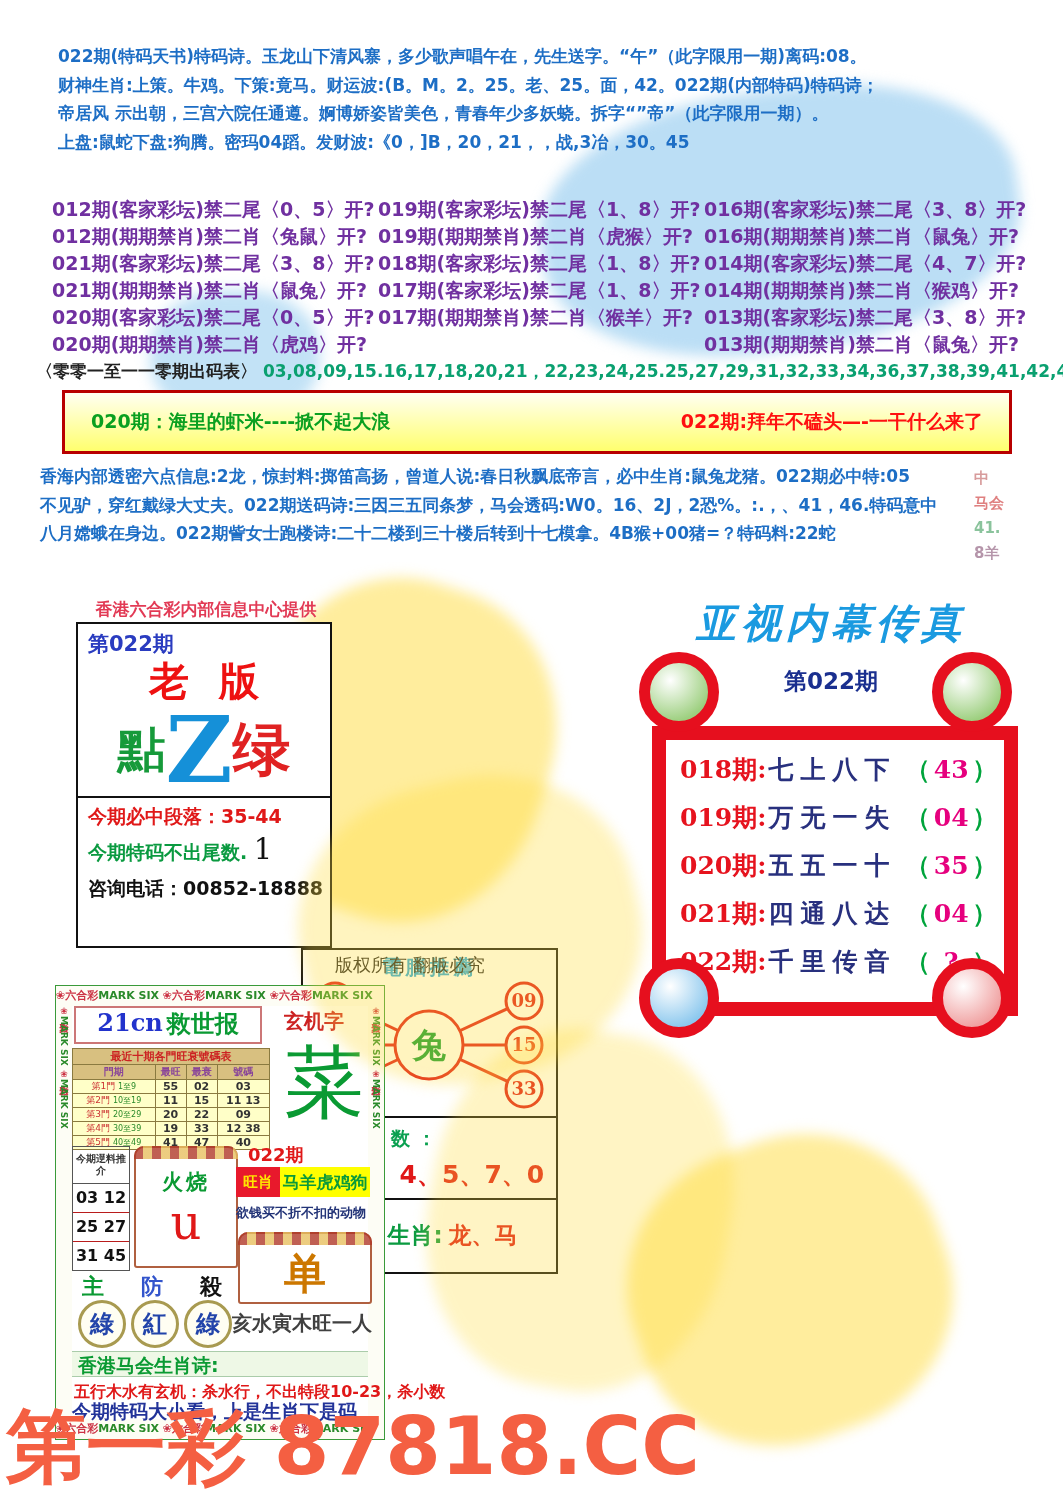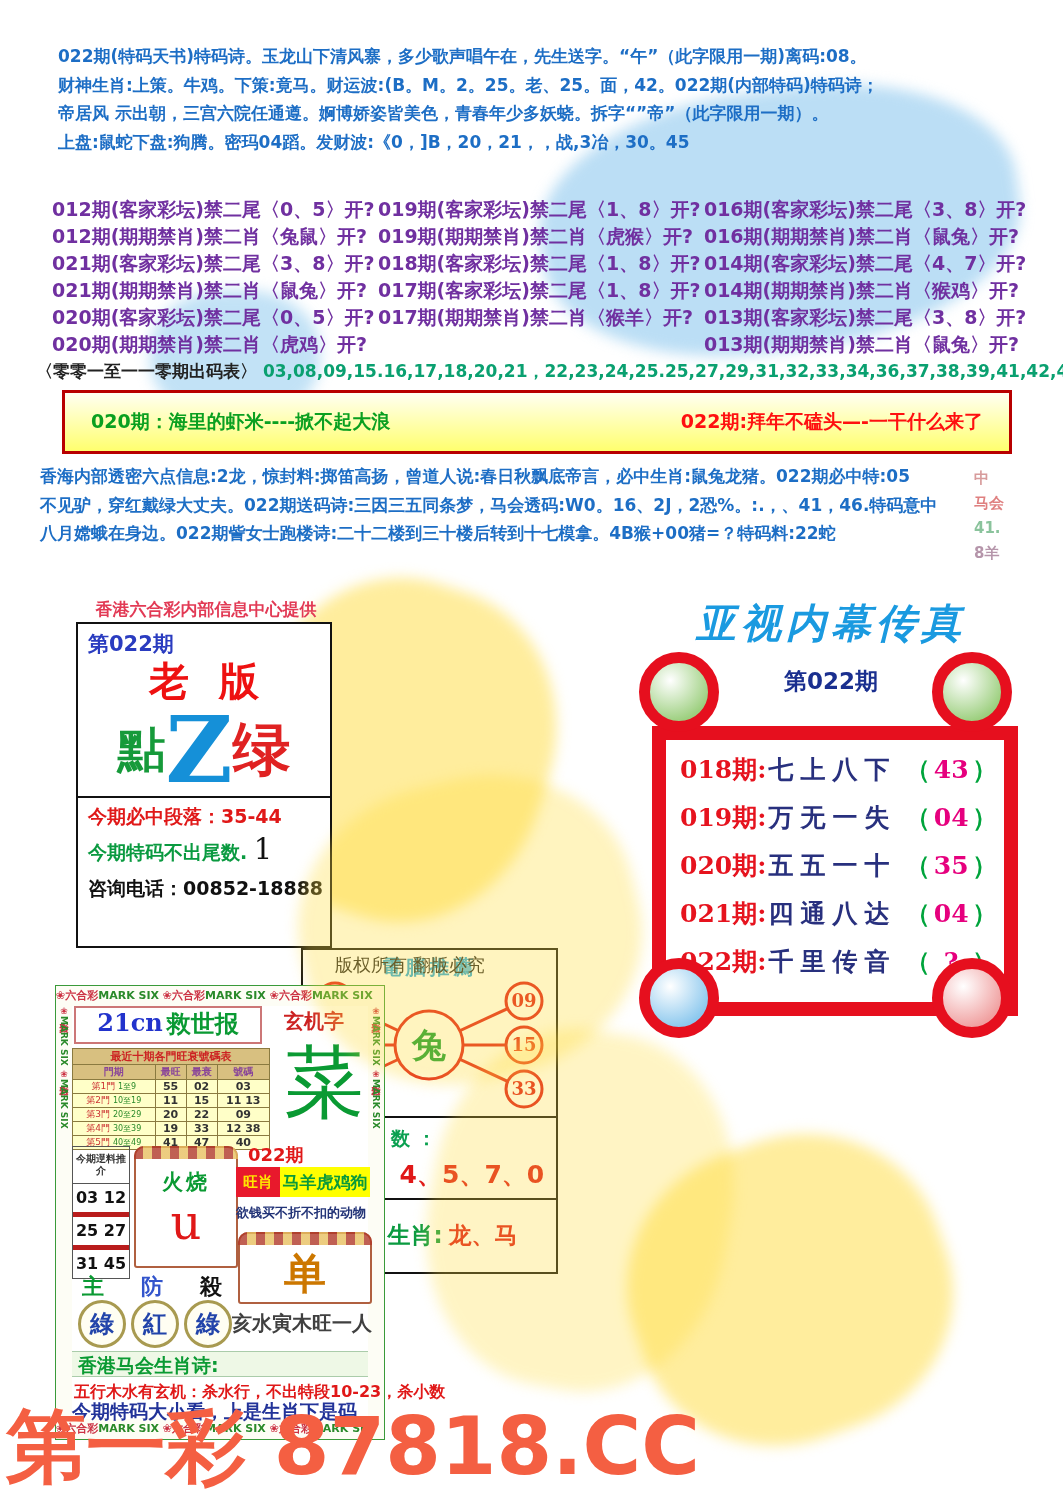--- a/index.html
+++ b/index.html
@@ -86,21 +86,21 @@
   .sv-table{position:absolute;left:0;top:42px;width:198px;border-collapse:collapse;}
   .sv-table td,.sv-table th{border:1px solid #8a7a40;padding:0;}
   .sv-tt{background:#d8c080;color:#cc2222;font-size:11px;font-weight:700;text-align:center;height:15px;}
   .sv-th{background:#d8c080;color:#884499;font-size:10px;text-align:center;height:12px;font-weight:700;}
   .sv-td{background:#ffffc8;font-size:11px;font-weight:700;color:#333;text-align:center;height:13px;}
   .sv-gate{background:#ffffc8;font-size:9px;color:#cc3333;text-align:center;white-space:nowrap;}
   .sv-gate .rg{color:#2a8a2a;font-size:8px;}
   .sv-rec{position:absolute;left:0;top:140px;width:56px;border:1px solid #555;}
   .sv-rec .lb{font-size:10px;font-weight:700;color:#333;text-align:center;border-bottom:1px solid #555;height:36px;
               display:flex;align-items:center;justify-content:center;line-height:12px;}
-  .sv-rec .pv{font-size:16px;font-weight:700;color:#111;text-align:center;height:28px;line-height:28px;border-bottom:5px solid #b91c1c;}
+  .sv-rec .pv{font-size:16px;font-weight:700;color:#111;text-align:center;height:28px;line-height:28px;border-bottom:1px solid #b91c1c;}
   .sv-rec .pv:last-child{border-bottom:none;}
   .arch{border:2px solid #b06040;border-radius:10px 10px 3px 3px;position:absolute;background:#fff;}
   .arch::before{content:"";position:absolute;left:-2px;right:-2px;top:-2px;height:13px;border-radius:10px 10px 0 0;
                 background:repeating-linear-gradient(90deg,#b03828 0 9px,#e8c060 9px 18px);opacity:.8;}
   .sv-fire{left:62px;top:140px;width:100px;height:118px;text-align:center;}
   .sv-fire .f{margin-top:20px;color:#0a9a33;font-size:21px;font-weight:700;letter-spacing:3px;}
   .sv-fire .u{color:#e01818;font-size:48px;line-height:52px;font-family:"DejaVu Serif",serif;}
   .sv-issue{position:absolute;left:176px;top:137px;color:#e01818;font-size:18px;font-weight:700;}
   .sv-wang{position:absolute;left:164px;top:161px;width:134px;height:30px;display:flex;}
   .sv-wang .wl{width:44px;background:#e8192c;color:#ffe500;font-size:15px;font-weight:900;

